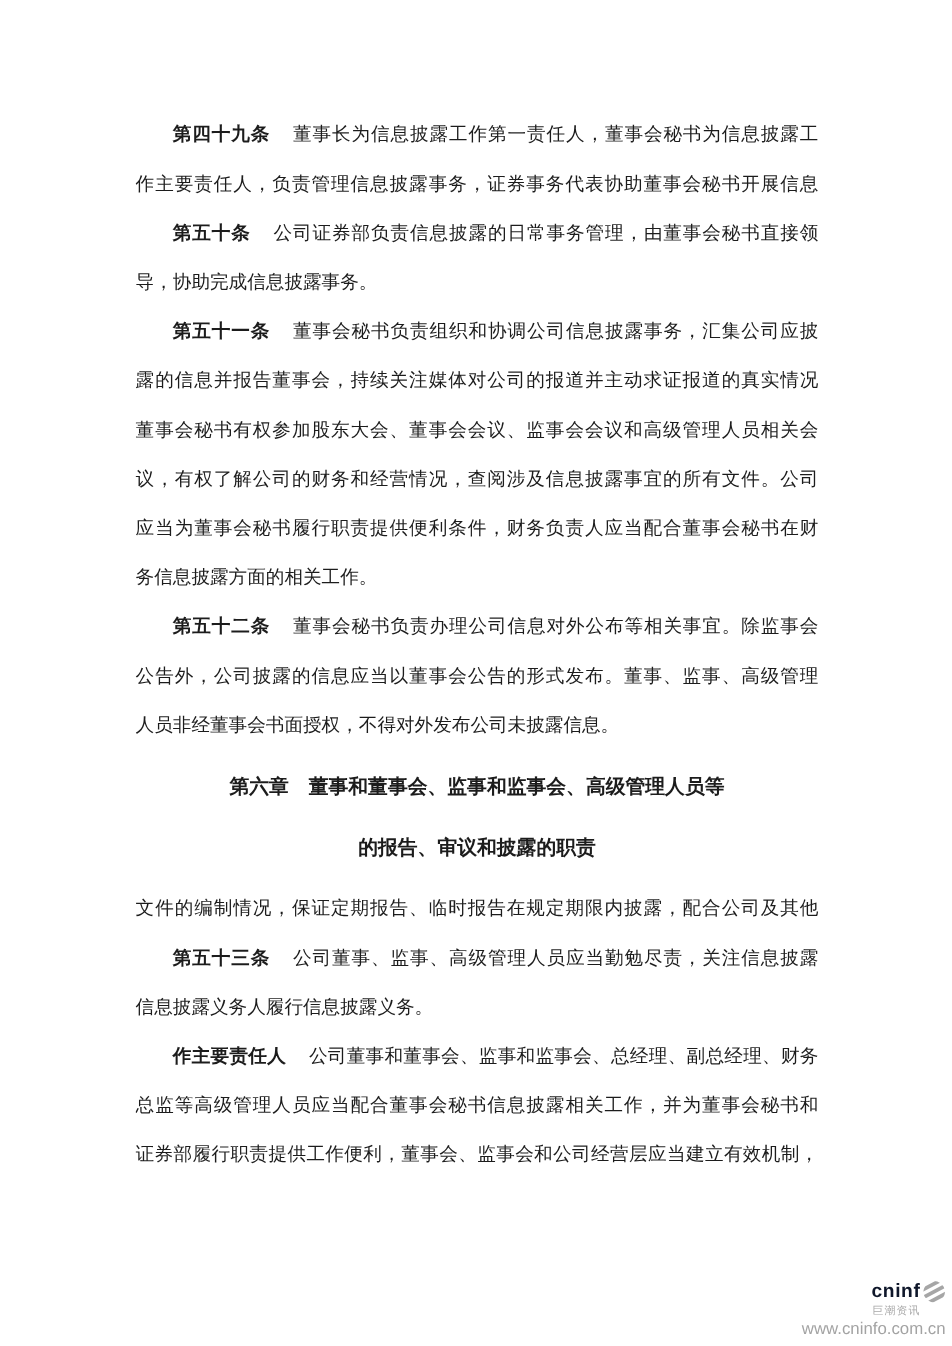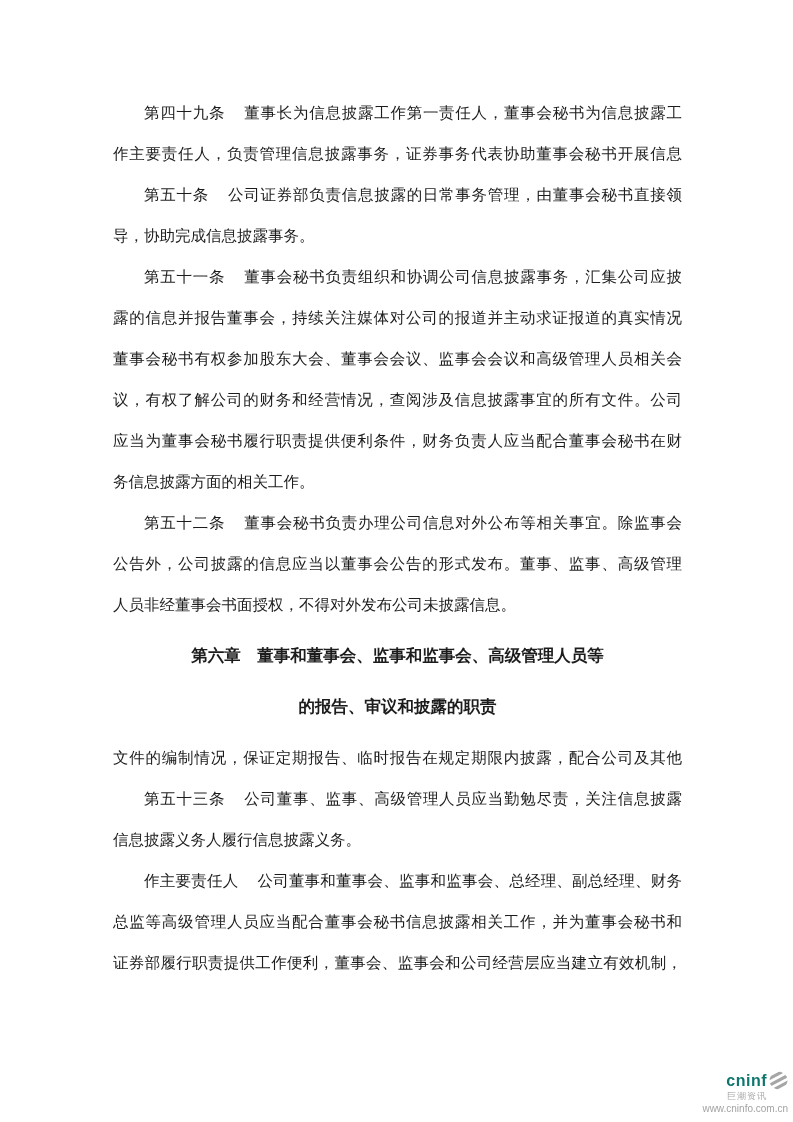--- a/index.html
+++ b/index.html
@@ -21,21 +21,21 @@
     font-size: 15.5px;
     height: 41px;
     line-height: 41px;
     text-align: justify;
     text-align-last: justify;
     overflow: hidden;
     white-space: normal;
   }
   .line.start { padding-left: 31px; }
   .line.end { text-align: left; text-align-last: auto; }
-  .num { font-weight: normal; margin-right: 19px; }
+  .num { font-weight: bold; margin-right: 19px; }
   .line.heading, .line.heading2 {
     font-weight: bold;
     font-size: 16.5px;
     text-align-last: center;
   }
   .line.heading  { margin-top: 10px; }
   .line.heading2 { margin-top: 10px; margin-bottom: 10px; }
 
   .cninfo-logo {
     position: absolute;
@@ -44,25 +44,25 @@
     color: #a3a3a3;
     font-family: "Liberation Sans", "DejaVu Sans", sans-serif;
     line-height: 1;
   }
   .logo-row1 {
     display: flex; align-items: center; justify-content: flex-end;
     gap: 2px;
   }
   .logo-word {
     font-size: 16px; font-weight: bold;
-    letter-spacing: 0.5px; color: #0f766e;
+    letter-spacing: 0.5px; color: #0f172a;
   }
   .logo-icon svg { display: block; }
   .logo-cn { font-size: 9px; color: #a8a8a8; padding-right: 21px; margin-top: 2px; letter-spacing: 1px; text-align: right; }
-  .logo-url { font-size: 10px; color: #a3a3a3; margin-top: 3px; }
+  .logo-url { font-size: 14px; color: #a3a3a3; margin-top: 3px; }
 </style>
 </head>
 <body>
 
 <div class="page">
 
   <div class="content">
 
     <div class="line start"><span class="num">第四十九条</span><span>董事长为信息披露工作第一责任人，董事会秘书为信息披露工</span></div>
     <div class="line">作主要责任人，负责管理信息披露事务，证券事务代表协助董事会秘书开展信息</div>

